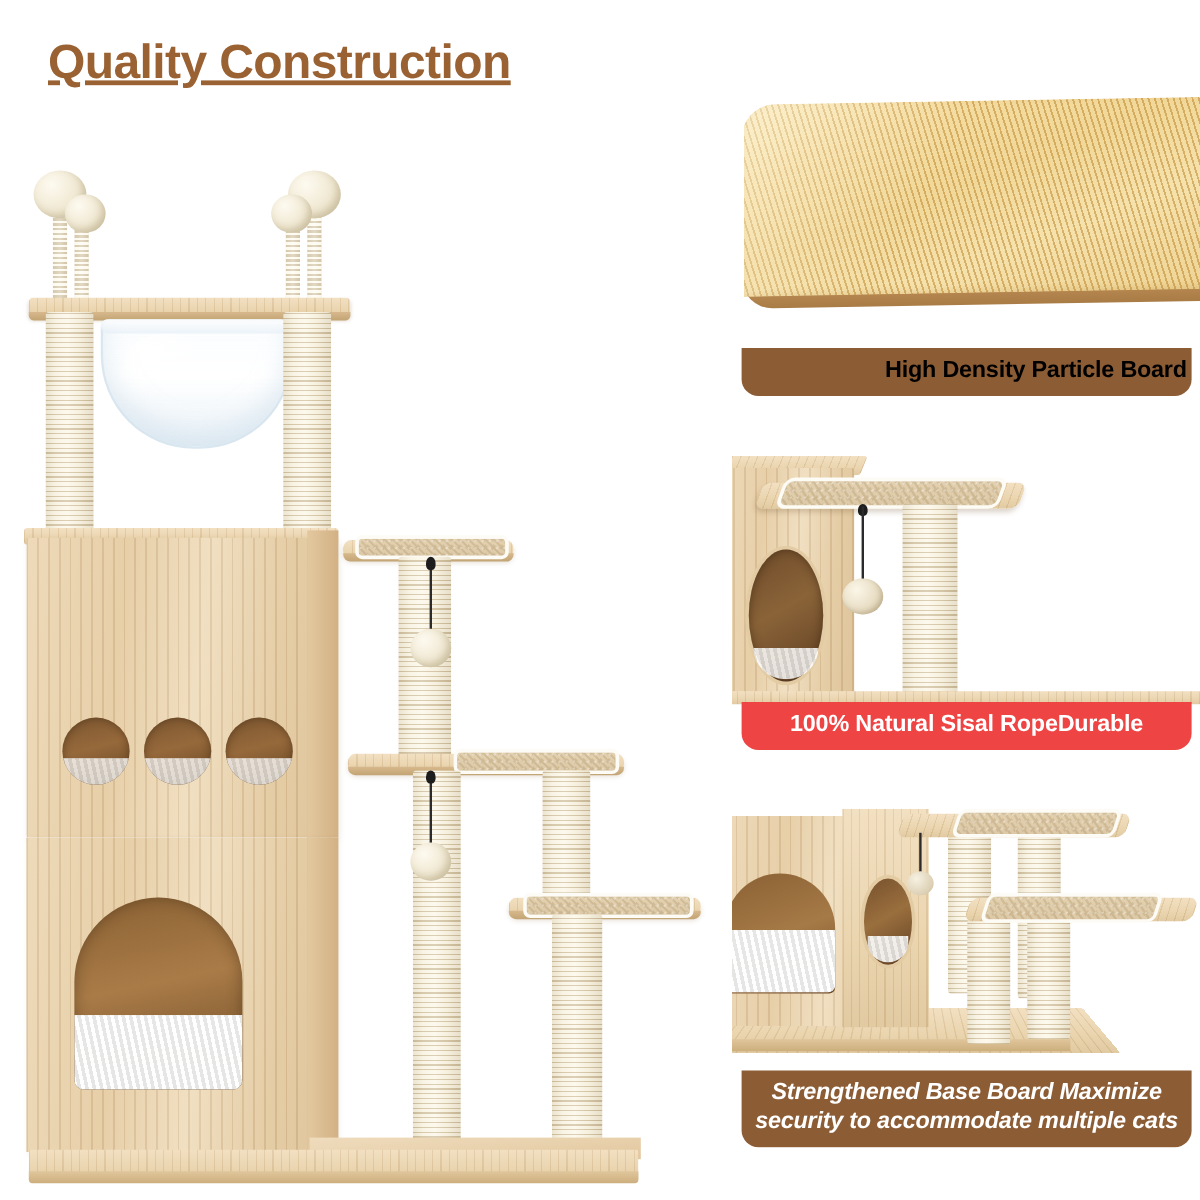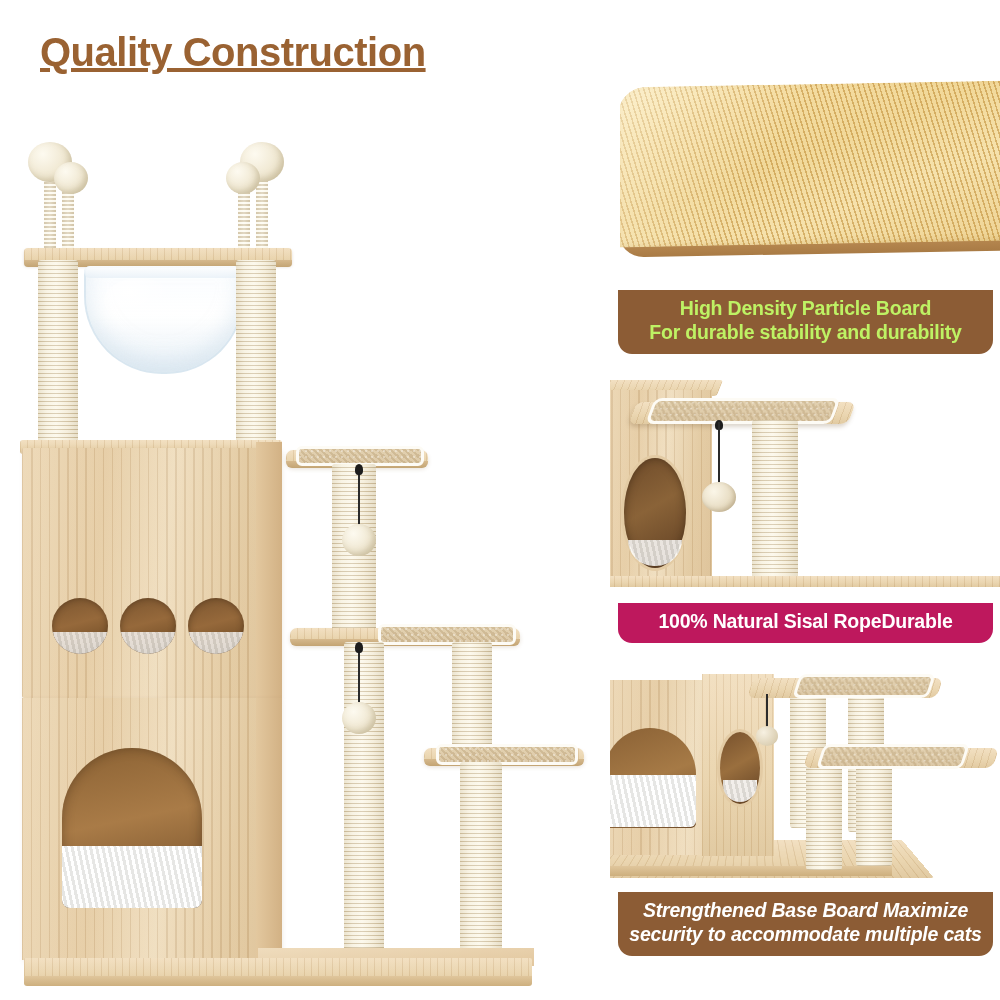--- a/index.html
+++ b/index.html
@@ -415,43 +415,42 @@
     <div class="photo" id="photo-1">
       <div class="board-wrap">
         <div class="board-edge"></div>
         <div class="board-edge-hl"></div>
         <div class="board-top"></div>
         <div class="board-top2"></div>
         <div class="board-mask-l"></div>
         <div class="board-mask-b"></div>
       </div>
     </div>
-    <div class="caption" id="caption-1" style="background: rgb(140, 92, 53); color: #bef264;">
+    <div class="caption" id="caption-1" style="background: rgb(140, 92, 53); color: #000000; text-align: right;">
       <span class="ln">High Density Particle Board</span>
-      <span class="ln">For durable stability and durability</span>
     </div>
   </div>
 
   <div class="panel" id="panel-2">
     <div class="photo" id="photo-2">
       <div class="p2-body">
         <div class="p2-boxtop wood-light"></div>
         <div class="p2-box wood-panel"></div>
         <div class="p2-oval"></div>
         <div class="p2-oval-fur fur"></div>
         <div class="p2-shelf wood-light"></div>
         <div class="p2-shelf-pad carpet"></div>
         <div class="p2-post sisal"></div>
         <div class="p2-knot"></div>
         <div class="p2-string"></div>
         <div class="p2-pom"></div>
         <div class="p2-base wood-light"></div>
       </div>
     </div>
-    <div class="caption" id="caption-2" style="background: #be185d; color: rgb(255, 255, 255); margin-top: 18px;">
+    <div class="caption" id="caption-2" style="background: #ef4444; color: rgb(255, 255, 255);">
       <span class="ln">100% Natural Sisal RopeDurable</span>
     </div>
   </div>
 
   <div class="panel" id="panel-3">
     <div class="photo" id="photo-3">
       <div class="p3-body">
         <div class="p3-base wood-light"></div>
         <div class="p3-basefront" style="background:linear-gradient(180deg,#E0C69C,#CDAF7E);"></div>
         <div class="p3-box wood-panel"></div>

